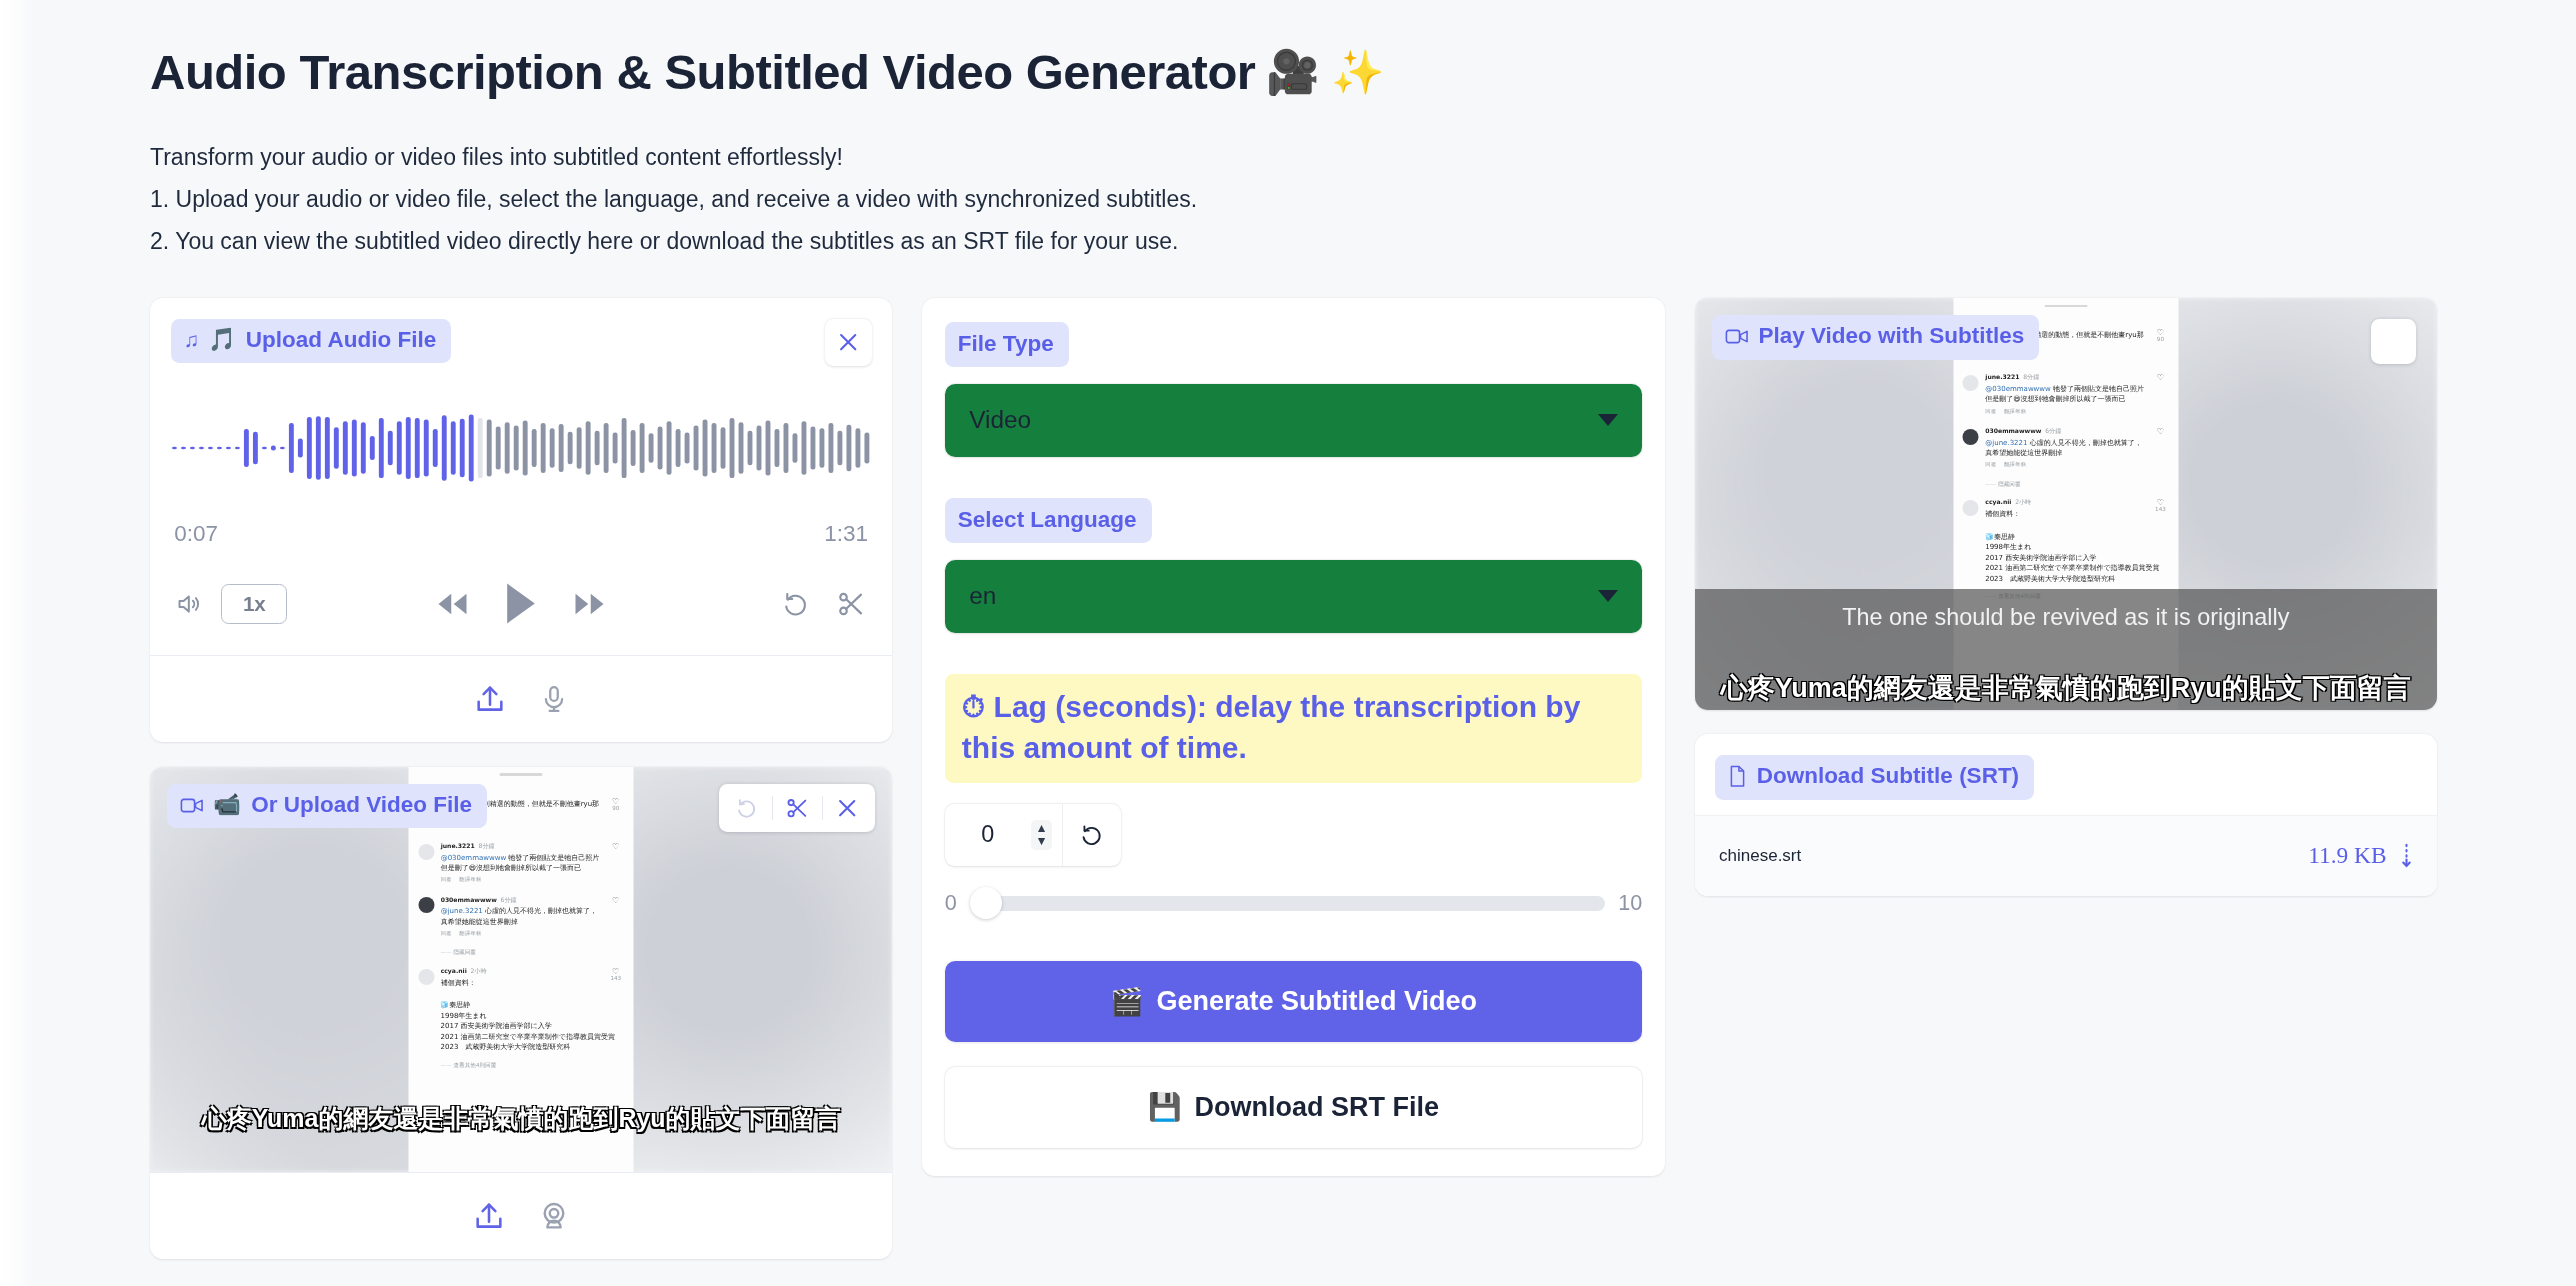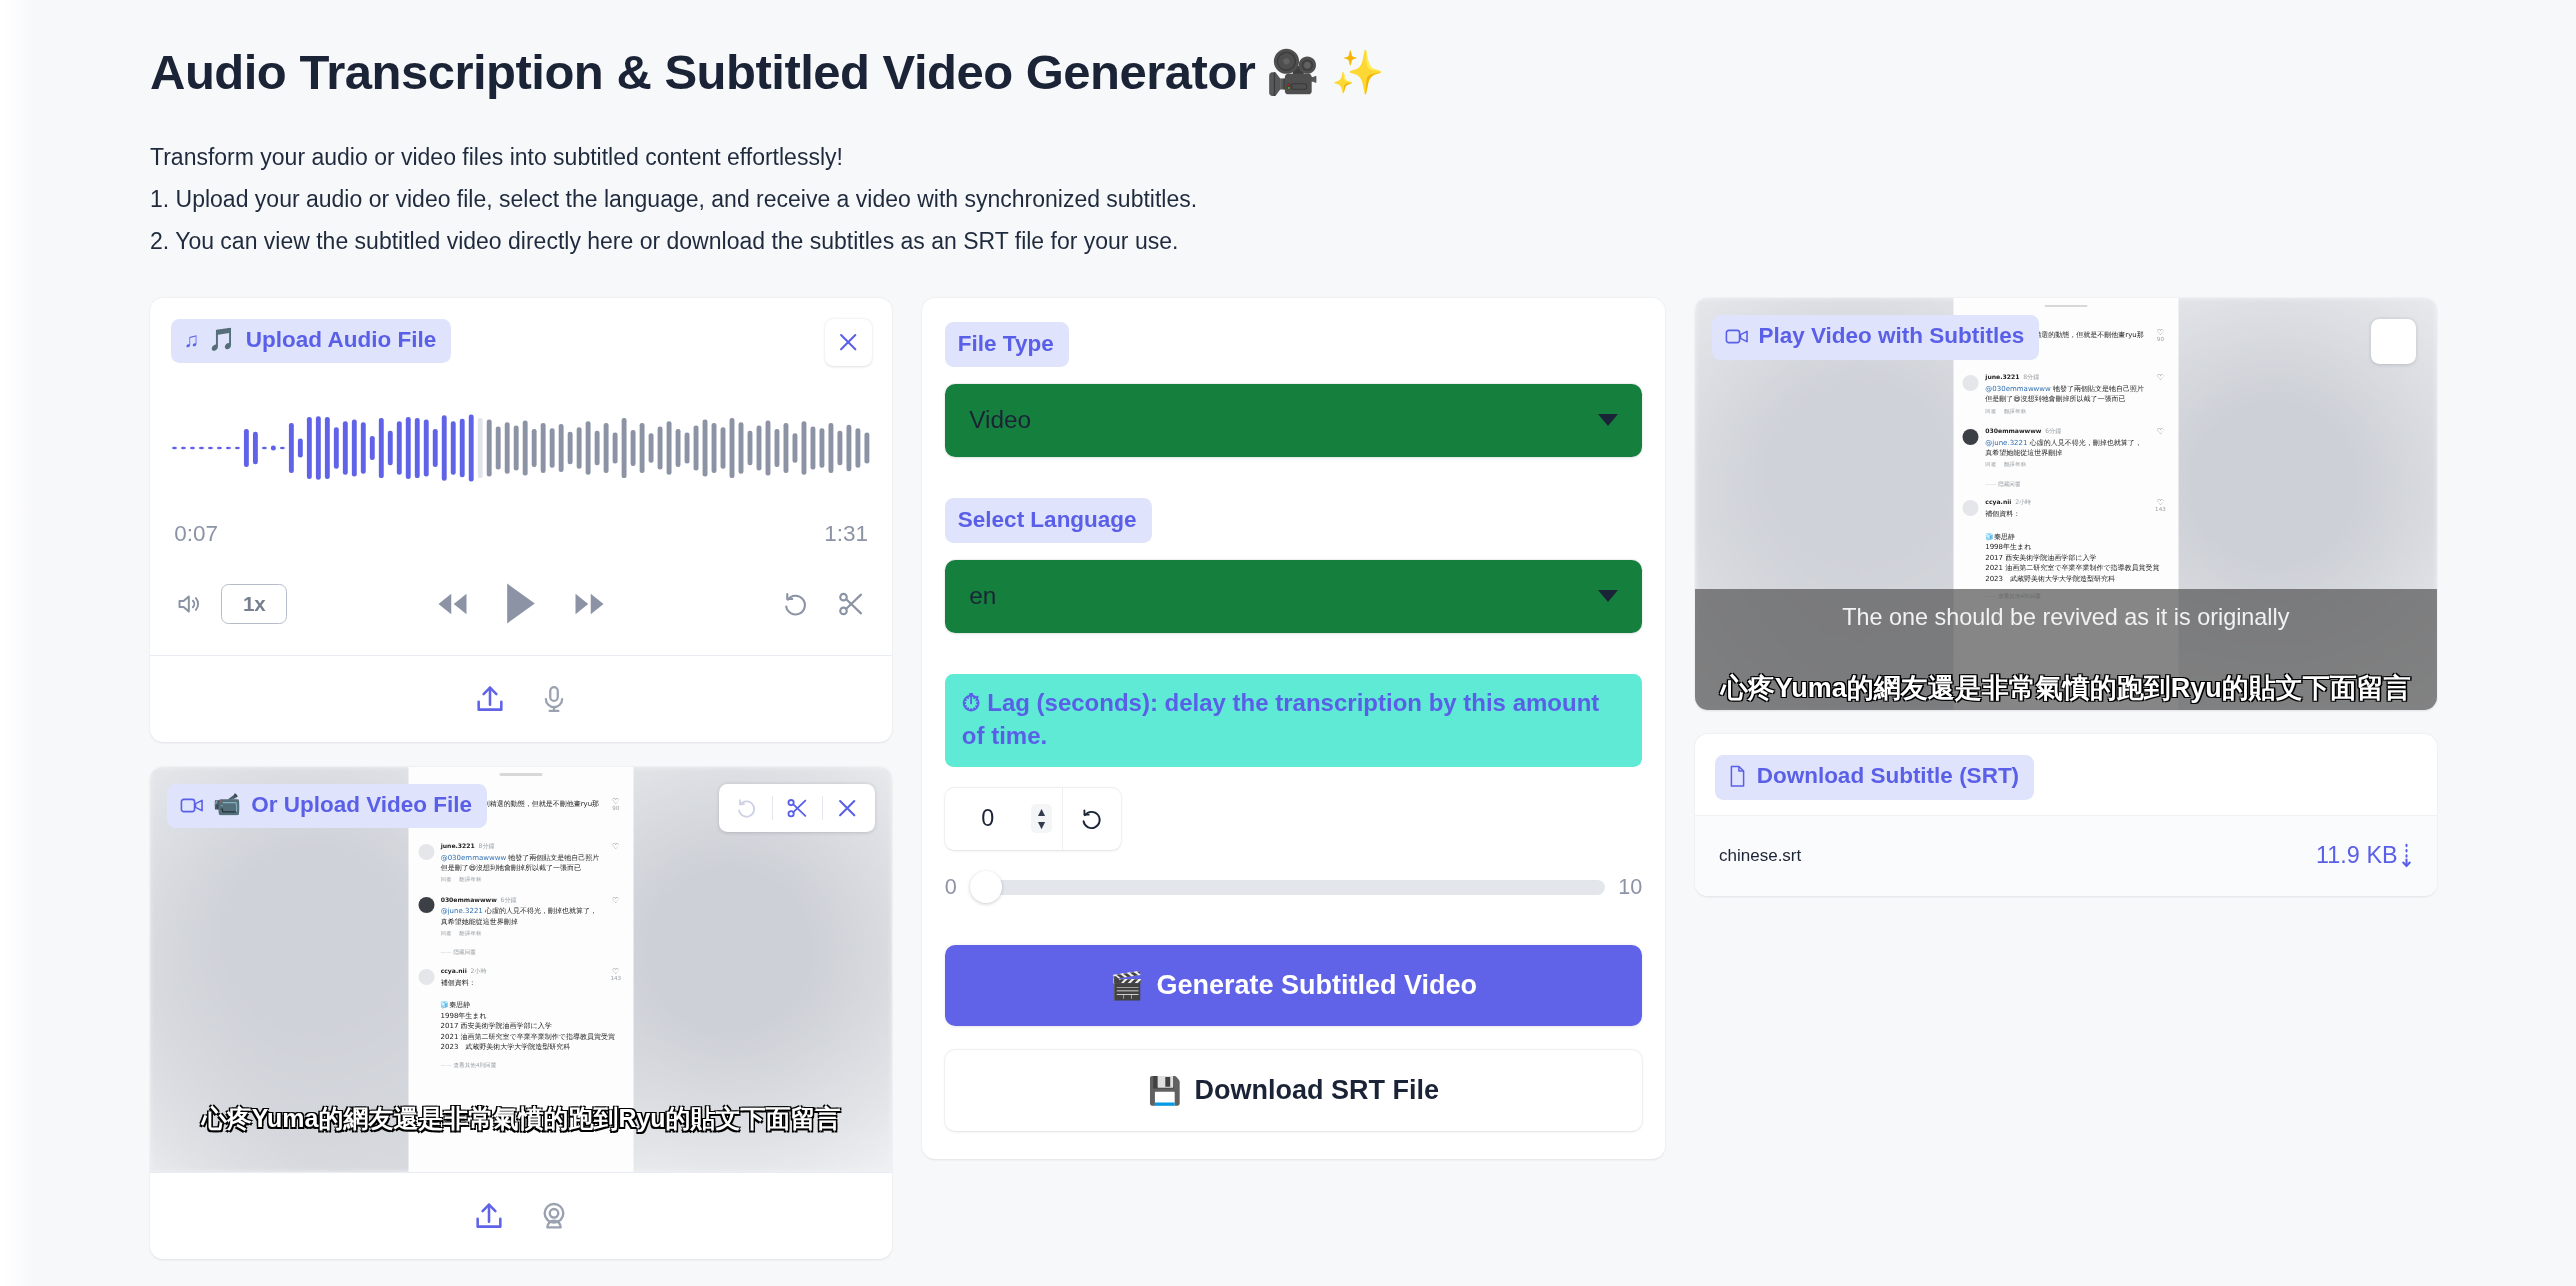--- a/index.html
+++ b/index.html
@@ -173,22 +173,22 @@
     margin-top: 17px; width: 100%; height: 73px;
     background: #15803d; border-radius: 10.3px;
     box-shadow: 0 0.9px 2.8px rgba(16,24,40,.10), 0 0 0 0.9px rgba(16,24,40,.03);
     display: flex; align-items: center; justify-content: space-between;
     padding: 0 24.4px; font-size: 24.4px; color: #1b2336;
   }
   .caret { width: 0; height: 0; border-left: 10.3px solid transparent;
            border-right: 10.3px solid transparent; border-top: 12.2px solid #1b2336; }
   .spacer-24 { height: 32px; }
   .lag-chip {
-    display: block; background: #5eead4; color: #5a5fe8;
-    font-weight: 800; font-size: 24px; line-height: 1.35;
+    display: block; background: #fef9c3; color: #5a5fe8;
+    font-weight: 800; font-size: 30px; line-height: 1.35;
     padding: 13px 31px 15px 17px; border-radius: 8.4px;
   }
   .num-row { margin-top: 20.6px; display: flex; }
   .num-box {
     display: flex; align-items: center; background: #fff; border-radius: 9.4px;
     box-shadow: 0 0.9px 2.8px rgba(16,24,40,.10), 0 0 0 0.9px rgba(16,24,40,.03);
     height: 62px;
   }
   .num-val { width: 86px; text-align: center; font-size: 23.4px; color: #1b2336; }
   .stepper { display: flex; flex-direction: column; gap: 1.9px; align-items: center;
@@ -243,21 +243,21 @@
   }
 
   
   .dl-card { padding: 20.6px 20.6px 0 20.6px; }
   .dl-row {
     display: flex; align-items: center; justify-content: space-between;
     height: 81px; margin: 15px -20.6px 0 -20.6px; padding: 0 24.4px;
     background: #fafbfc; border-top: 0.9px solid #f0f1f4;
   }
   .dl-name { font-size: 17px; color: #1b2336; }
-  .dl-right { display: flex; align-items: center; gap: 2px; }
+  .dl-right { display: flex; align-items: center; gap: 13px; font-family: Liberation Serif, serif; }
   .dl-size { font-size: 23.4px; color: #5a5fe8; font-weight: 500; }
 </style>
 </head>
 <body>
 
 <div id="root">
   <div class="left-gutter"></div>
 
   <div class="hdr">
     <h1>

